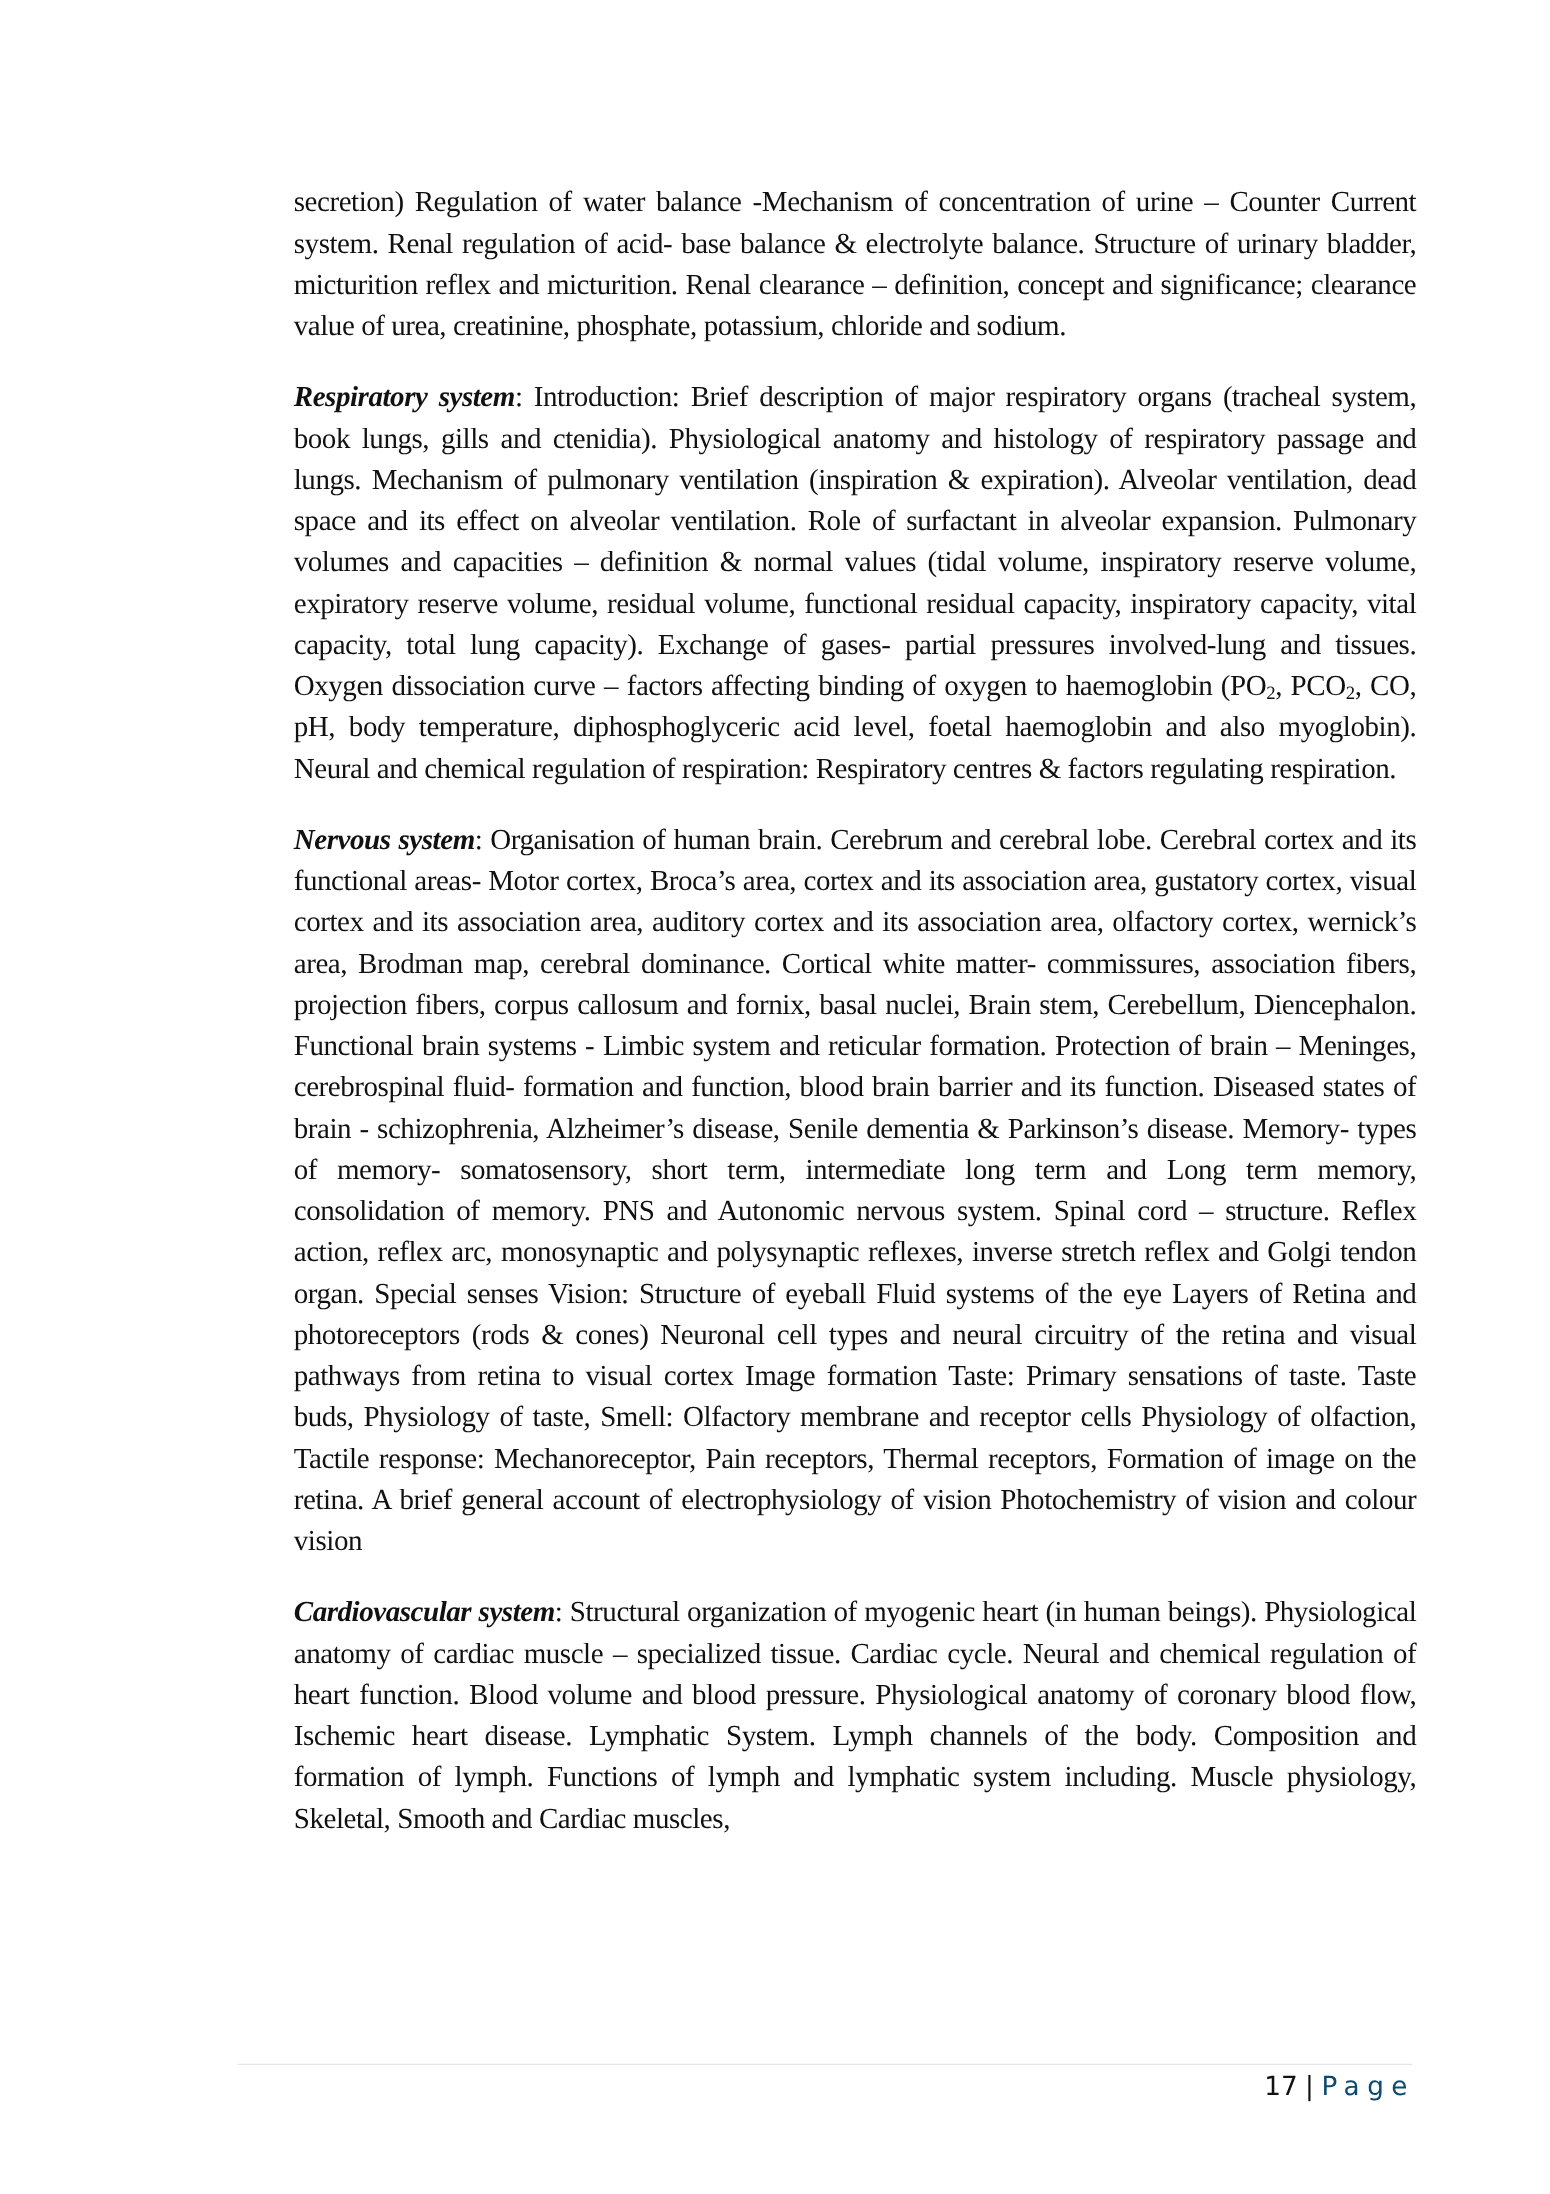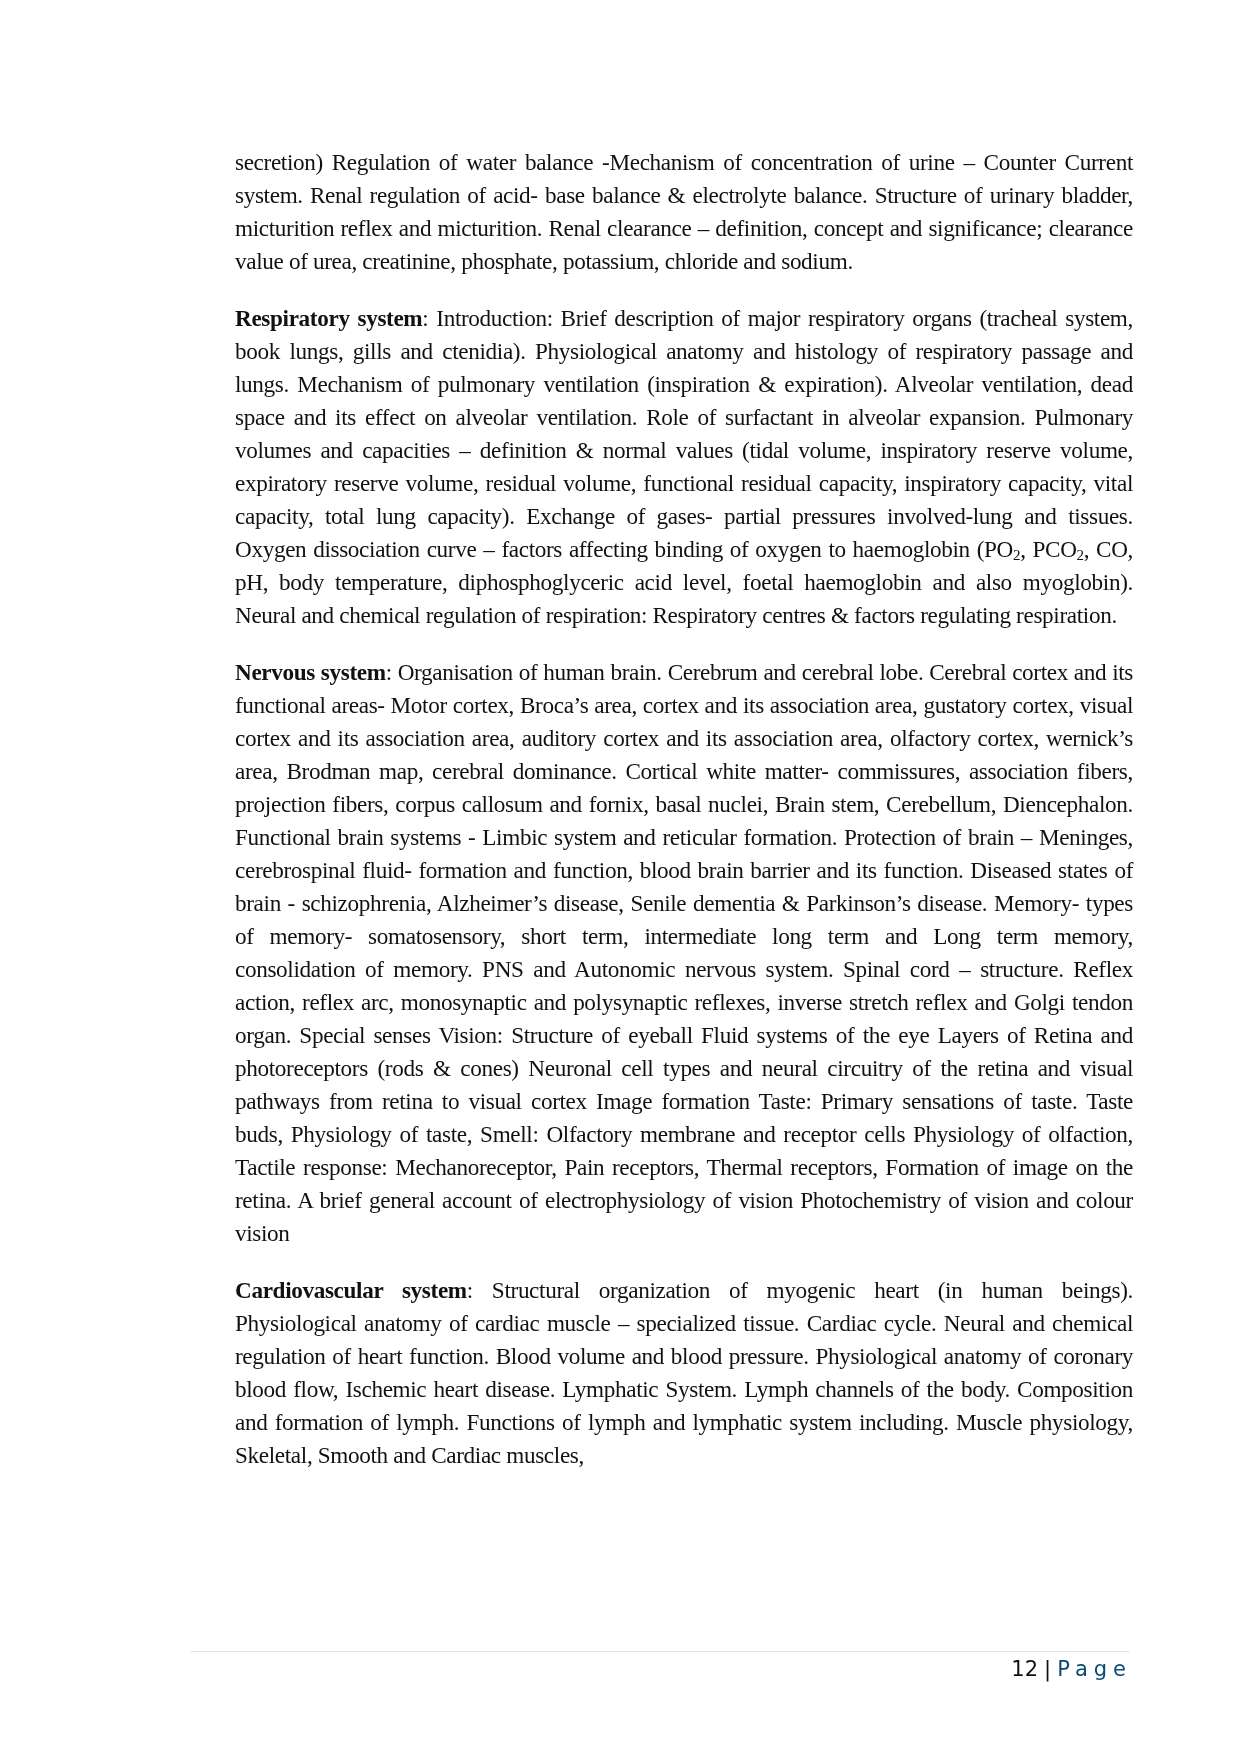--- a/index.html
+++ b/index.html
@@ -33,20 +33,21 @@
       letter-spacing: -0.35px;
     }
     .content p {
       margin: 0 0 24px 0;
       text-align: justify;
       text-align-last: left;
       hyphens: none;
     }
     .heading-term {
       font-weight: bold;
+      font-style: italic;
     }
     sub {
       font-size: 15px;
       line-height: 0;
       vertical-align: -3px;
     }
     .footer-rule {
       position: absolute;
       left: 150px;
       top: 1651px;
@@ -87,15 +88,15 @@
 
     <p>
       <span class="heading-term">Cardiovascular system</span><span>: Structural organization of myogenic heart (in human beings). Physiological anatomy of cardiac muscle – specialized tissue. Cardiac cycle. Neural and chemical regulation of heart function. Blood volume and blood pressure. Physiological anatomy of coronary blood flow, Ischemic heart disease. Lymphatic System. Lymph channels of the body. Composition and formation of lymph. Functions of lymph and lymphatic system including. Muscle physiology, Skeletal, Smooth and Cardiac muscles,</span>
     </p>
 
   </div>
 
   <div class="footer-rule"></div>
 
   <div class="footer">
-    <span class="num">12</span><span class="sep">|</span><span class="word">Page</span>
+    <span class="num">17</span><span class="sep">|</span><span class="word">Page</span>
   </div>
 </div>
 
 </body></html>

